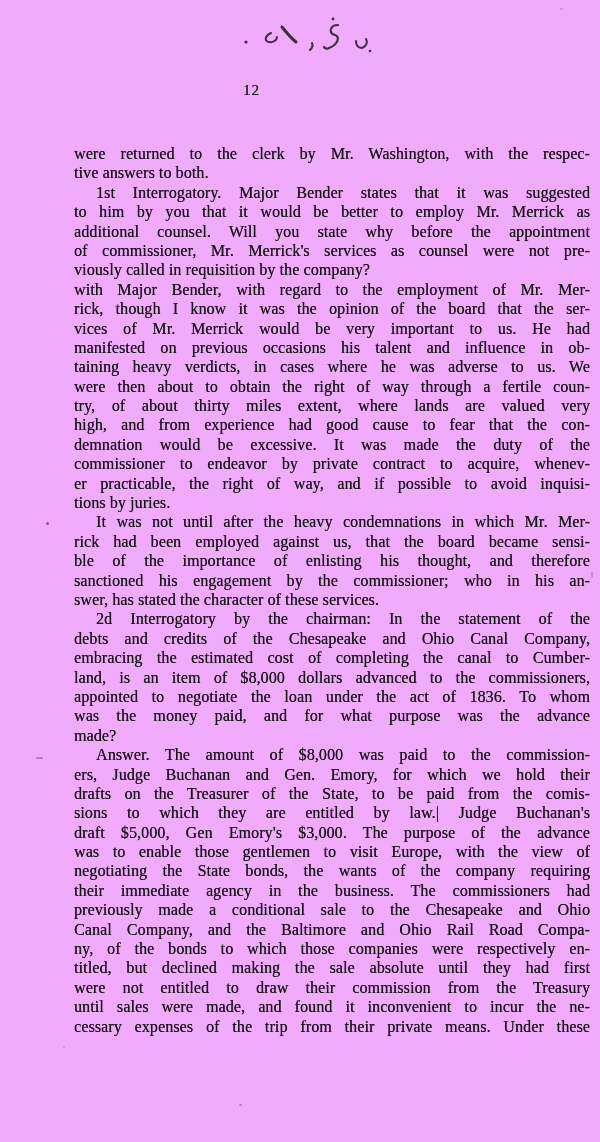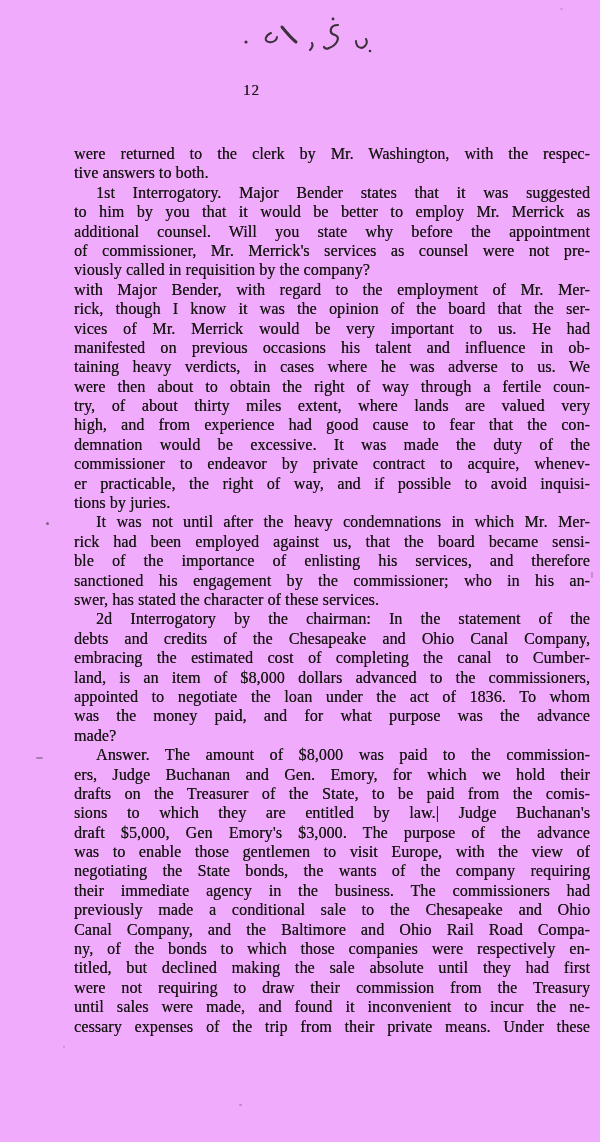--- a/index.html
+++ b/index.html
@@ -100,21 +100,21 @@
       <div class="line">taining heavy verdicts, in cases where he was adverse to us. We</div>
       <div class="line">were then about to obtain the right of way through a fertile coun-</div>
       <div class="line">try, of about thirty miles extent, where lands are valued very</div>
       <div class="line">high, and from experience had good cause to fear that the con-</div>
       <div class="line">demnation would be excessive. It was made the duty of the</div>
       <div class="line">commissioner to endeavor by private contract to acquire, whenev-</div>
       <div class="line">er practicable, the right of way, and if possible to avoid inquisi-</div>
       <div class="line end">tions by juries.</div>
       <div class="line indent">It was not until after the heavy condemnations in which Mr. Mer-</div>
       <div class="line">rick had been employed against us, that the board became sensi-</div>
-      <div class="line">ble of the importance of enlisting his services, and therefore</div>
+      <div class="line">ble of the importance of enlisting his thought, and therefore</div>
       <div class="line">sanctioned his engagement by the commissioner; who in his an-</div>
       <div class="line end">swer, has stated the character of these services.</div>
       <div class="line indent">2d Interrogatory by the chairman: In the statement of the</div>
       <div class="line">debts and credits of the Chesapeake and Ohio Canal Company,</div>
       <div class="line">embracing the estimated cost of completing the canal to Cumber-</div>
       <div class="line">land, is an item of $8,000 dollars advanced to the commissioners,</div>
       <div class="line">appointed to negotiate the loan under the act of 1836. To whom</div>
       <div class="line">was the money paid, and for what purpose was the advance</div>
       <div class="line end">made?</div>
       <div class="line indent">Answer. The amount of $8,000 was paid to the commission-</div>
@@ -122,21 +122,21 @@
       <div class="line">drafts on the Treasurer of the State, to be paid from the comis-</div>
       <div class="line">sions to which they are entitled by law.| Judge Buchanan's</div>
       <div class="line">draft $5,000, Gen Emory's $3,000. The purpose of the advance</div>
       <div class="line">was to enable those gentlemen to visit Europe, with the view of</div>
       <div class="line">negotiating the State bonds, the wants of the company requiring</div>
       <div class="line">their immediate agency in the business. The commissioners had</div>
       <div class="line">previously made a conditional sale to the Chesapeake and Ohio</div>
       <div class="line">Canal Company, and the Baltimore and Ohio Rail Road Compa-</div>
       <div class="line">ny, of the bonds to which those companies were respectively en-</div>
       <div class="line">titled, but declined making the sale absolute until they had first</div>
-      <div class="line">were not requiring to draw their commission from the Treasury</div>
+      <div class="line">were not entitled to draw their commission from the Treasury</div>
       <div class="line">until sales were made, and found it inconvenient to incur the ne-</div>
       <div class="line">cessary expenses of the trip from their private means. Under these</div>
     </div>
 
   <div class="speck dot1"></div>
   <div class="speck dash1"></div>
   <div class="speck dot2"></div>
   <div class="speck dot3"></div>
   <div class="speck dot4"></div>
   <div class="speck dot5"></div>

